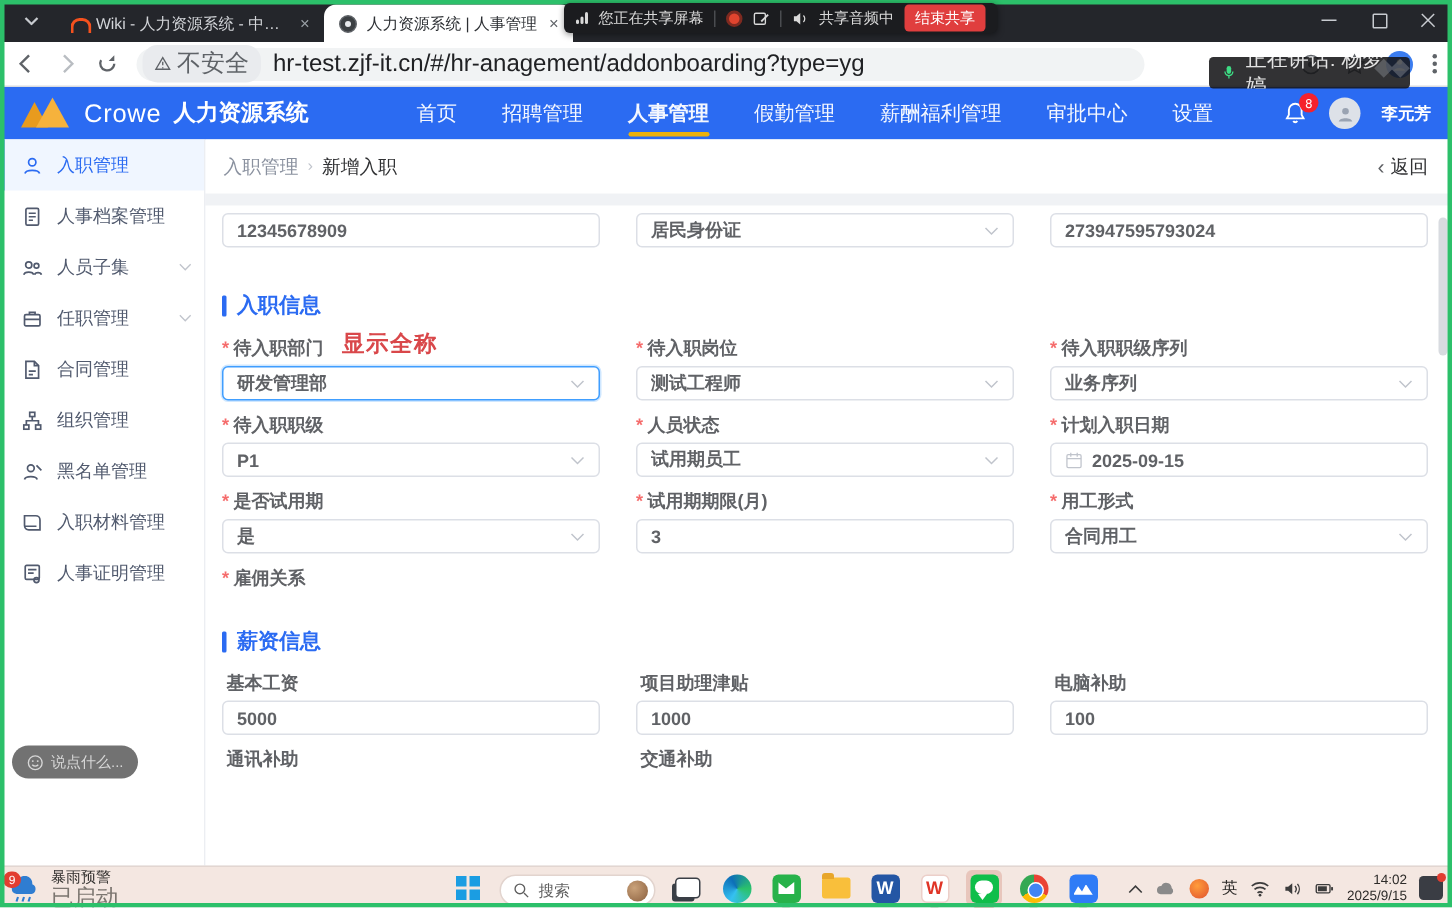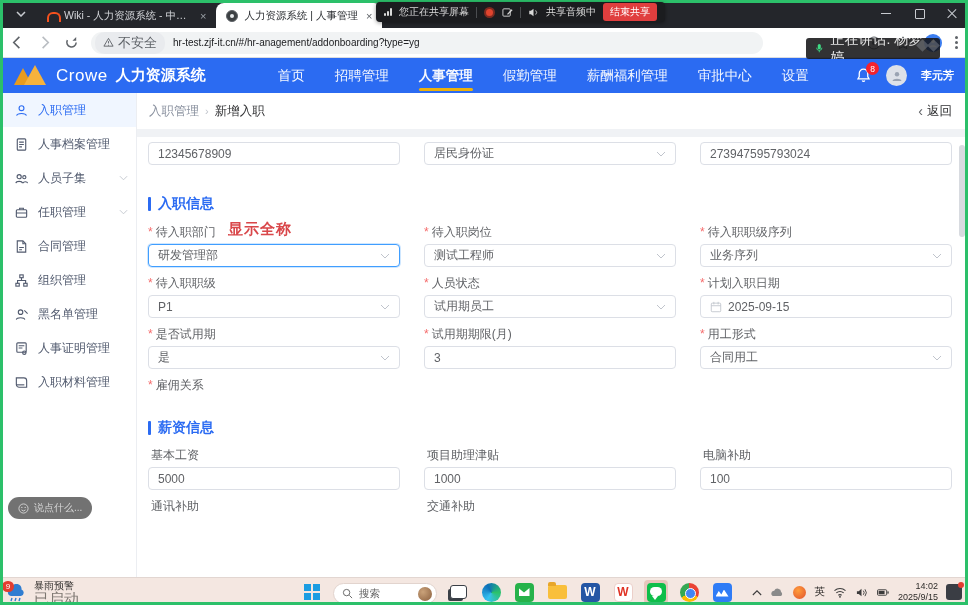--- a/index.html
+++ b/index.html
@@ -42,22 +42,22 @@
 
   
   .speak-toast { position:absolute; left:806px; top:38px; width:134px; height:21px; z-index:100; background:rgba(22,22,24,.88); border-radius:3px; display:flex; align-items:center; gap:6px; padding:0 8px; color:#e4e4e4; font-size:14px; overflow:hidden; }
   .wm { position:absolute; right:2px; top:3px; display:flex; gap:2px; opacity:.45; }
   .wm i { width:9px; height:9px; background:#8b8f96; transform:rotate(45deg); }
 
   
   #toolbar { position:absolute; left:0; top:28px; width:968px; height:30px; background:#fff; border-bottom:1px solid #dadce0; display:flex; align-items:center; padding:0 10px; gap:12px; }
   .nav-ic { color:#5f6368; }
   .omnibox { flex:1; height:22px; background:#f1f3f4; border-radius:12px; display:flex; align-items:center; padding:0 4px 0 4px; gap:8px; max-width:672px; }
-  .sec-chip { display:flex; align-items:center; gap:4px; background:#e9ebee; border-radius:10px; padding:2px 8px; font-size:13px; color:#5f6368; }
-  .url { font-size:10px; color:#202124; white-space:nowrap; overflow:hidden; }
+  .sec-chip { display:flex; align-items:center; gap:4px; background:#e9ebee; border-radius:10px; padding:2px 8px; font-size:16px; color:#5f6368; }
+  .url { font-size:16px; color:#202124; white-space:nowrap; overflow:hidden; }
   .tb-right { display:flex; align-items:center; gap:13px; margin-left:auto; }
   .avatar-chrome { width:18px; height:18px; border-radius:50%; background:#3b7df0; display:flex; align-items:center; justify-content:center; }
   .kebab { display:flex; flex-direction:column; gap:2px; }
   .kebab i { width:3px; height:3px; border-radius:50%; background:#5f6368; }
 
   
   #appheader { position:absolute; left:0; top:58px; width:968px; height:35px; background:#2b6bf2; display:flex; align-items:center; color:#fff; padding:0 14px; }
   .logo { position:relative; width:34px; height:22px; margin-right:8px; flex:none; }
   .logo i { position:absolute; bottom:2px; width:0; height:0; }
   .logo .t1 { left:0; border-left:9px solid transparent; border-right:9px solid transparent; border-bottom:17px solid #e89b1e; }
@@ -87,21 +87,21 @@
   #main { position:absolute; left:137px; top:93px; width:831px; height:484px; background:#f0f2f5; }
   .crumb-bar { height:36px; background:#fff; display:flex; align-items:center; padding:0 16px 0 12px; font-size:12.5px; }
   .crumb-parent { color:#8a919f; }
   .crumb-sep { color:#c0c4cc; margin:0 6px; font-size:11px; }
   .crumb-current { color:#303133; }
   .back-btn { margin-left:auto; color:#303133; font-size:12.5px; display:flex; align-items:center; gap:4px; }
   .back-chev { color:#606266; font-size:14px; line-height:1; }
   .card { margin-top:8px; background:#fff; height:440px; padding:5px 16px 0 11px; position:relative; overflow:hidden; }
   .scroll-thumb { position:absolute; right:3px; top:8px; width:6px; height:92px; border-radius:3px; background:#d8dbe0; }
 
-  .form-grid { display:grid; grid-template-columns:repeat(3,1fr); column-gap:24px; row-gap:9px; }
+  .form-grid { display:grid; grid-template-columns:repeat(3,1fr); column-gap:24px; row-gap:9px;font-weight:bold; }
   .field { }
   .flabel { height:14px; font-size:12px; color:#606266; display:flex; align-items:center; margin-bottom:5px; white-space:nowrap; }
   .star { color:#f56c6c; margin-right:3px; }
   .control { height:23px; border:1px solid #dcdfe6; border-radius:4px; display:flex; align-items:center; padding:0 9px; gap:6px; background:#fff; }
   .fvalue { font-size:12px; color:#606266; flex:1; white-space:nowrap; overflow:hidden; }
   .chev { flex:none; }
   .cal { display:none; flex:none; }
   .field.date .cal { display:block; }
   .field.focused .control { border-color:#409eff; box-shadow:0 0 0 1px rgba(64,158,255,.25); }
   .sec-title { margin-top:23px; font-size:14px; font-weight:bold; color:#2b6bf2; display:flex; align-items:center; height:16px; }
@@ -379,32 +379,32 @@
   </div>
   <div class="side-item">
     <svg class="sicon" width="15" height="15" viewBox="0 0 16 16" stroke="currentColor" fill="none" stroke-width="1.2">
         <circle cx="7" cy="5.5" r="2.4"></circle>
         <path d="M2.5 13.5c.5-2.8 8.5-2.8 9 0M11 3.5l3.5 3.5"></path>
       </svg>
     <span class="slabel">黑名单管理</span>
   </div>
   <div class="side-item">
     <svg class="sicon" width="15" height="15" viewBox="0 0 16 16" stroke="currentColor" fill="none" stroke-width="1.2">
+        <path d="M2.5 3h8a3 3 0 013 3v7h-8a3 3 0 01-3-3z"></path>
+        <path d="M2.5 10.5H11"></path>
+      </svg>
+    <span class="slabel">入职材料管理</span>
+  </div>
+  <div class="side-item">
+    <svg class="sicon" width="15" height="15" viewBox="0 0 16 16" stroke="currentColor" fill="none" stroke-width="1.2">
         <rect x="3" y="2" width="10" height="10" rx="1"></rect>
         <path d="M5 5h6M5 7.5h4"></path>
         <circle cx="11" cy="12.5" r="1.8"></circle>
       </svg>
     <span class="slabel">人事证明管理</span>
-  </div>
-  <div class="side-item">
-    <svg class="sicon" width="15" height="15" viewBox="0 0 16 16" stroke="currentColor" fill="none" stroke-width="1.2">
-        <path d="M2.5 3h8a3 3 0 013 3v7h-8a3 3 0 01-3-3z"></path>
-        <path d="M2.5 10.5H11"></path>
-      </svg>
-    <span class="slabel">入职材料管理</span>
   </div>
 </div>
 
 <div class="chat-bubble">
   <svg width="11" height="11" viewBox="0 0 12 12">
       <circle cx="6" cy="6" r="5" stroke="#d6d6d6" fill="none"></circle>
       <circle cx="4.2" cy="4.8" r=".7" fill="#d6d6d6"></circle>
       <circle cx="7.8" cy="4.8" r=".7" fill="#d6d6d6"></circle>
       <path d="M3.8 7.5a3 3 0 004.4 0" stroke="#d6d6d6" fill="none"></path>
     </svg>

